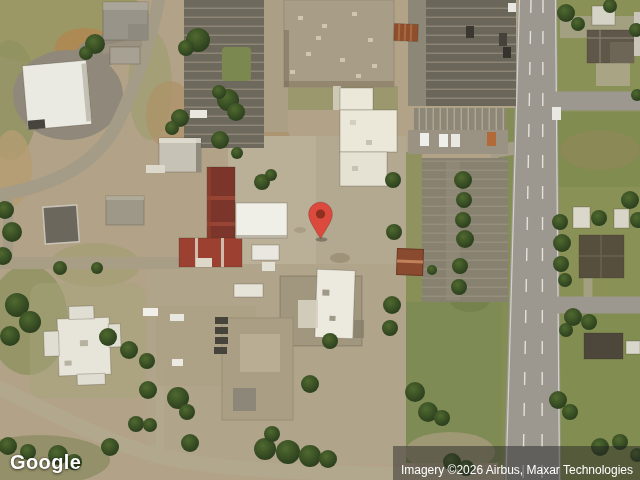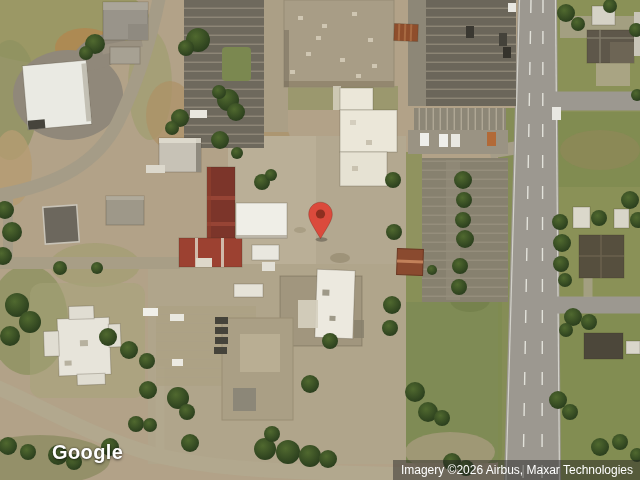--- a/index.html
+++ b/index.html
@@ -4,30 +4,29 @@
 <style>
   html,body { margin:0; padding:0; background:#222; }
   .stage {
     position:relative; width:640px; height:480px; overflow:hidden;
     background:#b2a288; font-family:"Liberation Sans", sans-serif;
     user-select:none;
   }
   .scene { position:absolute; left:0; top:0; width:640px; height:480px; display:block; }
   .pin { position:absolute; left:307px; top:201px; width:27px; height:41px; }
   .logo {
-    position:absolute; left:10px; bottom:16px;
+    position:absolute; left:10px; bottom:6px;
     color:#ffffff; font-size:20px; font-weight:700; letter-spacing:0.4px;
     text-shadow:0 1px 3px rgba(0,0,0,.55), 0 0 2px rgba(0,0,0,.45);
-    margin-left:42px;
   }
   .attribution {
     position:absolute; right:0; bottom:0;
     background:rgba(35,35,35,.48);
     color:#ffffff; font-size:12px; line-height:18px;
-    padding:1px 7px 1px 8px; white-space:nowrap;
+    padding:15px 7px 1px 8px; white-space:nowrap;
   }
 </style>
 </head>
 <body>
 
 <div class="stage">
 
   <svg class="scene" viewBox="0 0 640 480" xmlns="http://www.w3.org/2000/svg">
     <defs>
       <radialGradient id="tg" cx="40%" cy="35%" r="75%">

